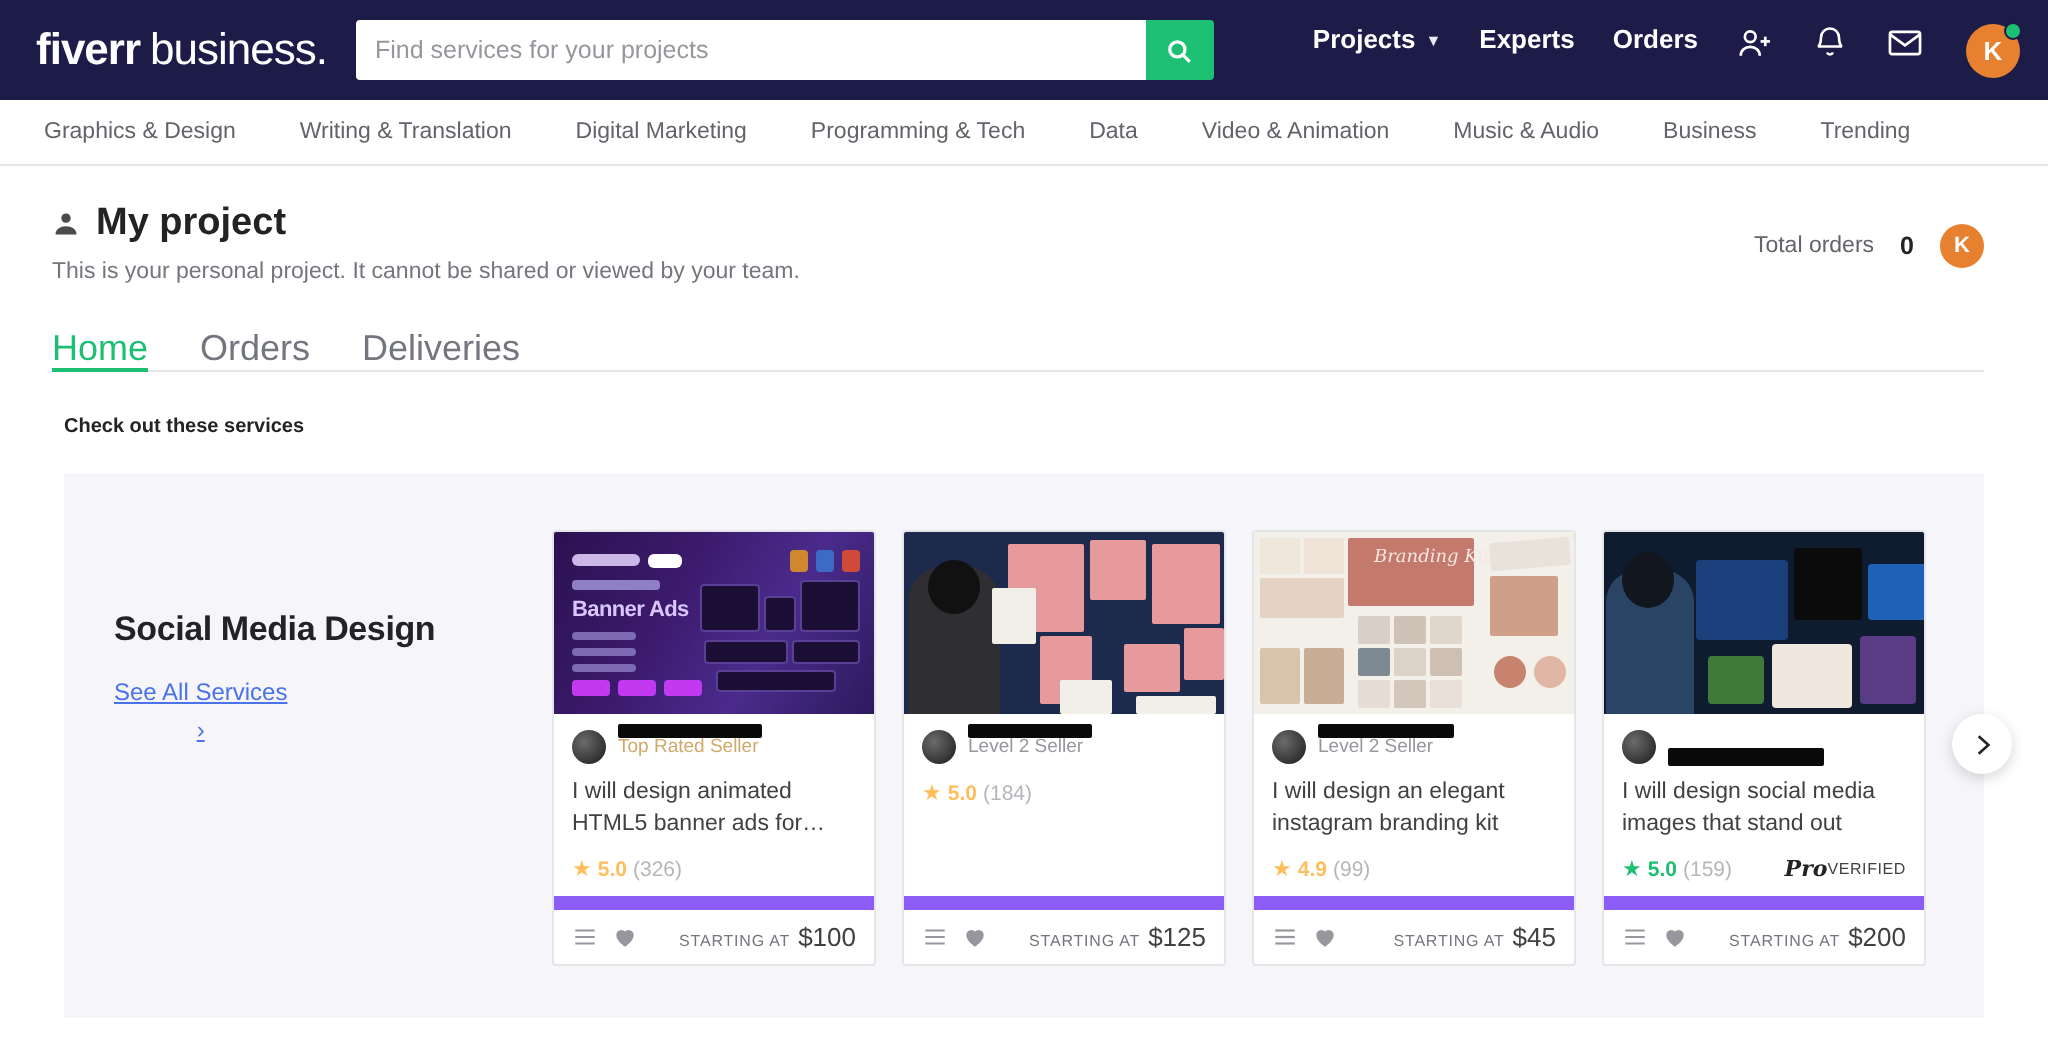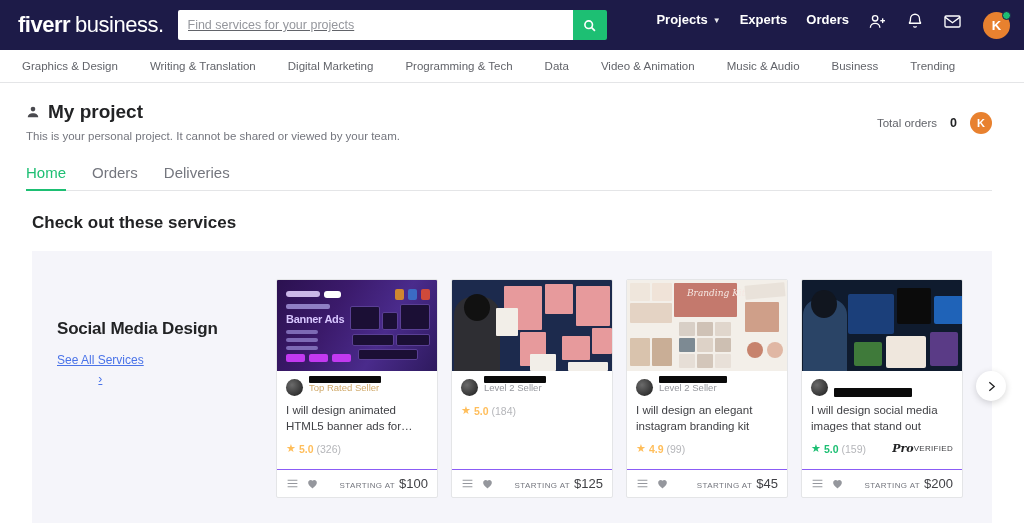--- a/index.html
+++ b/index.html
@@ -23,21 +23,20 @@
 
   .searchwrap {
     display:flex; margin-left: 14px; height: 30px;
     width: 429px;
   }
   .searchwrap input {
     flex: 1; border: none; outline: none;
     background: #fff; font-size: 12.5px; color: #62646a;
     padding: 0 10px; font-family: "Liberation Sans", sans-serif;
     border-radius: 2px 0 0 2px;
-    text-decoration: underline;
   }
   .searchwrap input::placeholder { color: #95979d; }
   .searchbtn {
     width: 34px; background: #1dbf73; border: none; cursor: pointer;
     display:flex; align-items:center; justify-content:center;
     border-radius: 0 2px 2px 0;
   }
 
   .navright { margin-left: auto; display:flex; align-items:flex-start; gap: 19px; }
   .navlink {
@@ -86,33 +85,33 @@
     font-size: 11px; font-weight: 700;
   }
 
   
   .tabs {
     margin: 22px 32px 0 26px;
     border-bottom: 1px solid #e4e5e7;
     display:flex; gap: 26px;
   }
   .tab {
-    font-size: 15px; color: #74767e; cursor: pointer;
-    padding-bottom: 9px; position: relative;
+    font-size: 18px; color: #74767e; cursor: pointer;
+    position: relative;
   }
   .tab.active { color: #1dbf73; font-weight: 400; }
   .tab.active::after {
     content:""; position:absolute; left:0; right:0; bottom: -1px;
     height: 2px; background: #1dbf73;
   }
 
   
   .section-title {
     margin: 22px 0 0 32px;
-    font-size: 17px; font-weight: 700; color: #222325;
+    font-size: 10px; font-weight: 700; color: #222325;
   }
 
   
   .carousel {
     margin: 18px 0 0 32px;
     width: 960px; height: 272px;
     background: #f5f5fa;
     position: relative;
     display: flex; align-items: flex-start;
   }
@@ -195,22 +194,22 @@
   .rating-count { font-size: 10.5px; color: #b5b6ba; }
   .pro-badge { margin-left:auto; display:flex; align-items:center; gap:0; }
   .pro-mark {
     font-size: 11px; font-weight: 700; font-style: italic;
     font-family:"DejaVu Serif", serif; color: #222325;
   }
   .pro-verified { font-size: 8px; letter-spacing: .3px; color: #404145; }
 
   .card-footer {
     display:flex; align-items:center; gap: 8px;
-    border-top: 1px solid #8b5cf6;
-    padding: 6px 9px; margin-top: 14px;
+    border-top: 7px solid #8b5cf6;
+    padding: 6px 9px; margin-top: 7px;
   }
   .foot-icons { display:flex; align-items:center; gap: 7px; }
   .price-wrap { margin-left:auto; display:flex; align-items:baseline; gap: 4px; }
   .starting-at { font-size: 8px; letter-spacing: .4px; color: #74767e; }
   .price { font-size: 13px; font-weight: 400; color: #404145; }
 
   .carousel-next {
     position: absolute; right: -14px; top: 120px;
     width: 30px; height: 30px; border-radius: 50%;
     background: #fff; box-shadow: 0 2px 7px rgba(0,0,0,.16);

